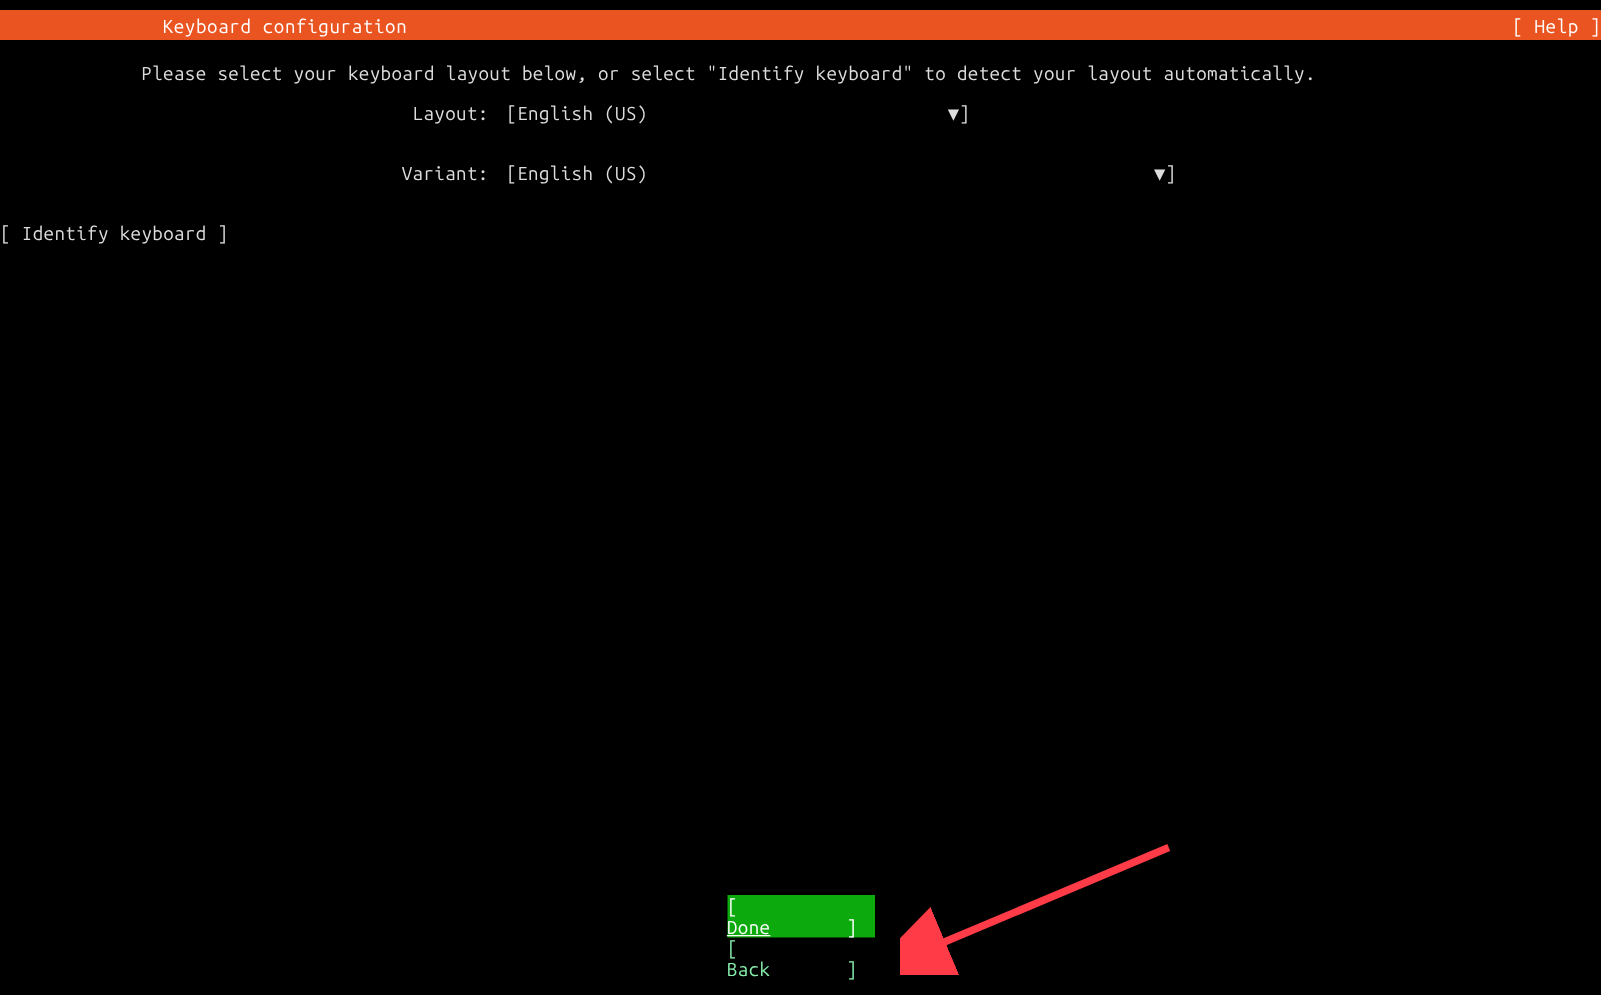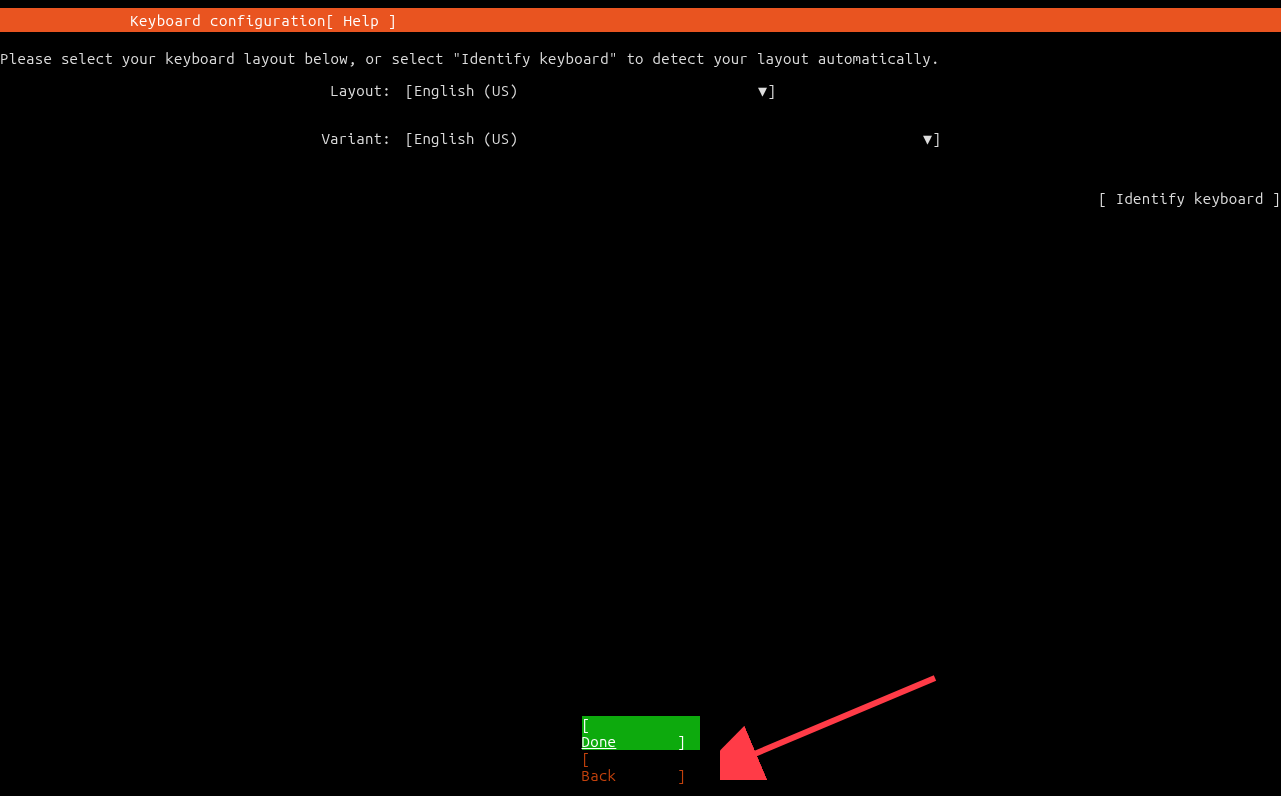--- a/index.html
+++ b/index.html
@@ -20,38 +20,39 @@
     .top-black-bar {
       width: 100%;
       height: 8px;
       background: #000000;
     }
     .header-bar {
       width: 100%;
       height: 24px;
       background: #E95420;
       display: flex;
+      justify-content: space-between;
       align-items: center;
       padding: 0 0;
     }
     .header-title {
       color: #ffffff;
       padding-left: 130px;
       letter-spacing: 0.5px;
     }
     .header-help {
       color: #ffffff;
-      padding-right: 85px;
       letter-spacing: 0.5px;
     }
     .content {
       padding-top: 18px;
       color: #cccccc;
     }
     .instruction {
+      padding-left: 113px;
       color: #dddddd;
       letter-spacing: 0.3px;
     }
     .form-row {
       display: flex;
       margin-top: 15px;
       padding-left: 20px;
     }
     .form-row.variant {
       margin-top: 30px;
@@ -73,22 +74,22 @@
     }
     .layout-spacer {
       display: inline-block;
       width: 240px;
     }
     .variant-spacer {
       display: inline-block;
       width: 405px;
     }
     .identify-row {
-      text-align: right;
-      margin-top: 42px;
+      text-align: left;
+      margin-top: 30px;
       color: #dddddd;
       letter-spacing: 0.3px;
     }
     .footer-buttons {
       position: absolute;
       bottom: 12px;
       left: 0;
       width: 100%;
       text-align: center;
     }
@@ -103,21 +104,21 @@
       background: #0DAA0D;
       color: #ffffff;
       display: inline-block;
       width: 118px;
     }
     .done-button .underline {
       text-decoration: underline;
       text-align: center;
     }
     .back-button {
-      color: #c2410c;
+      color: #86efac;
       display: inline-block;
       width: 118px;
     }
     .arrow-svg {
       position: absolute;
       left: 720px;
       top: 670px;
       pointer-events: none;
     }
   </style>

